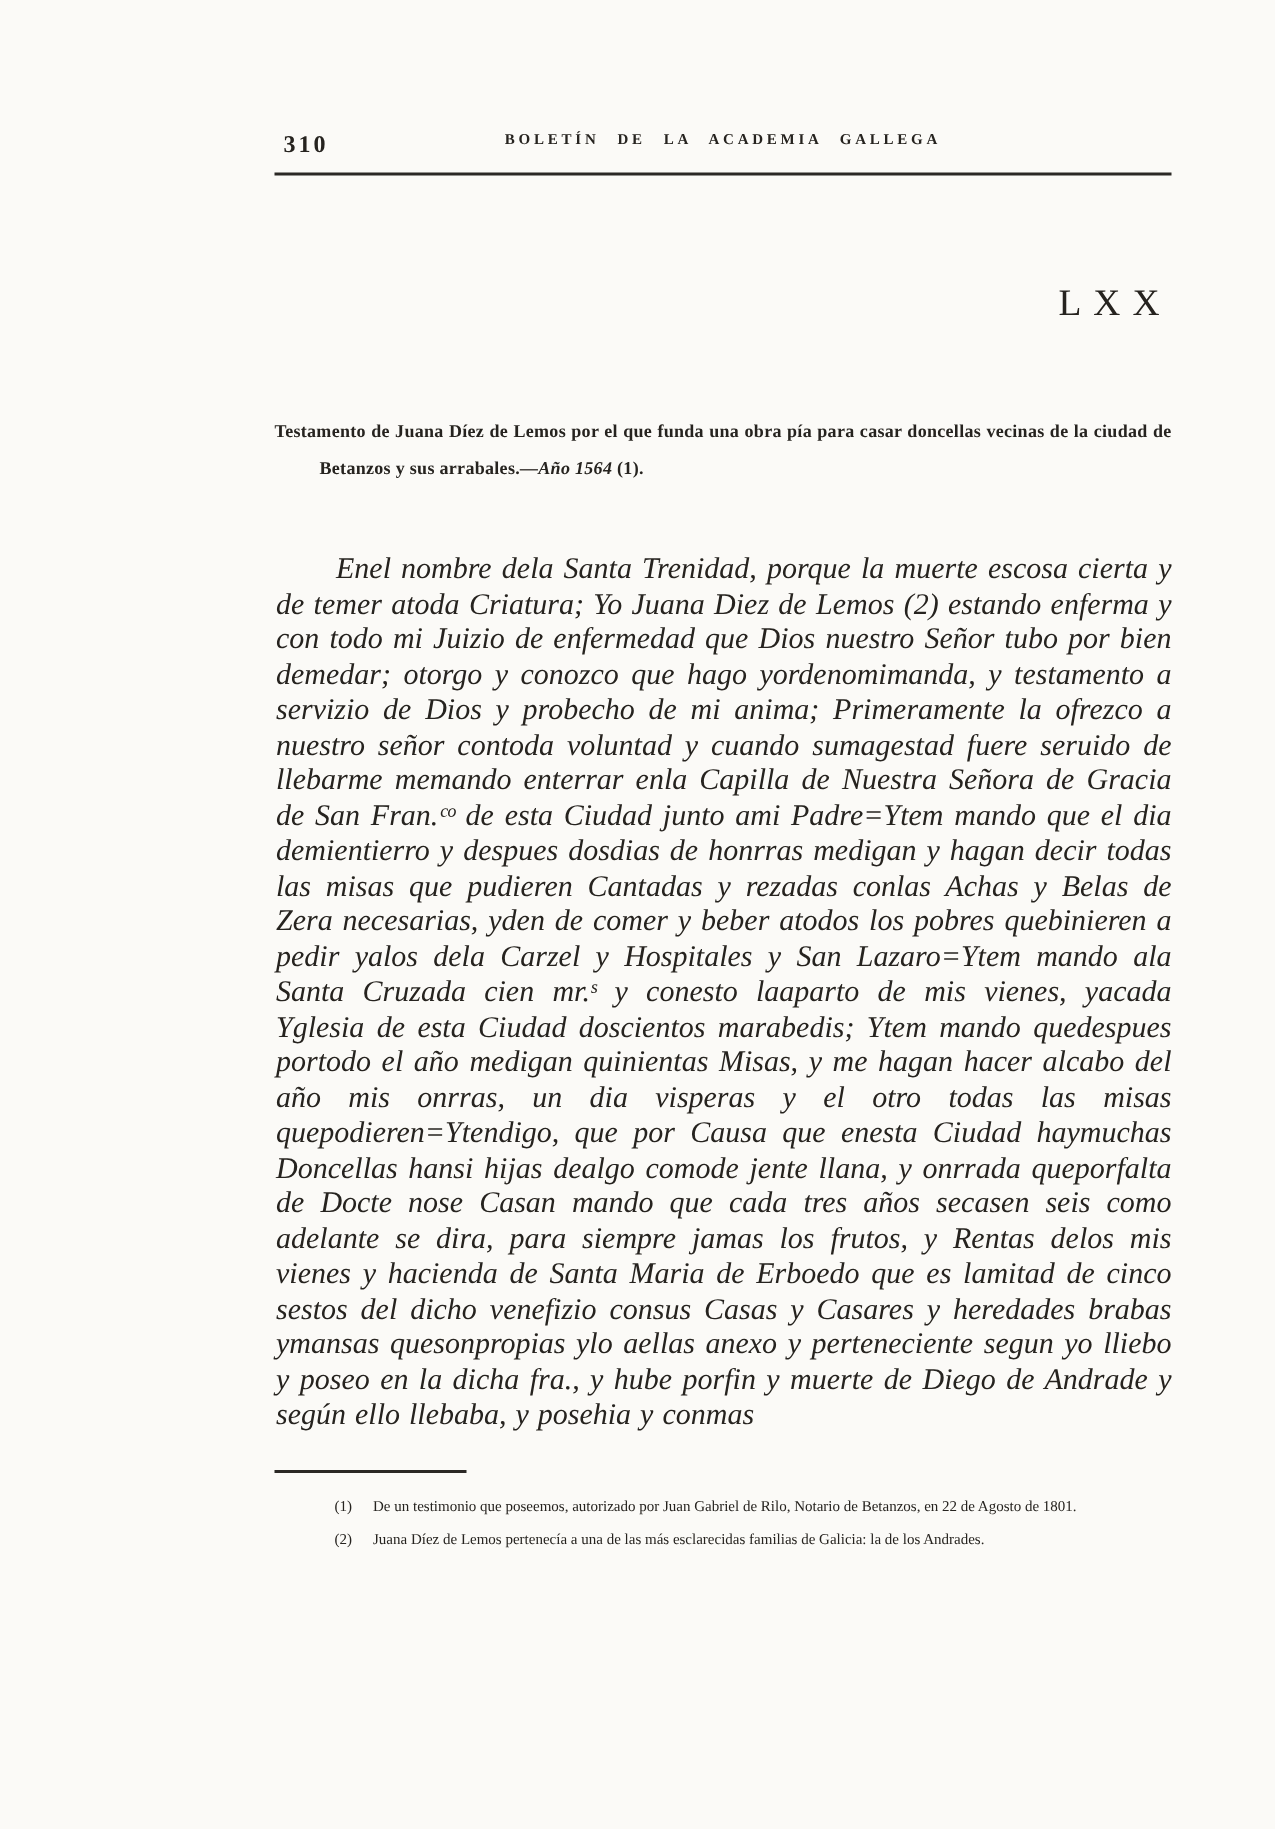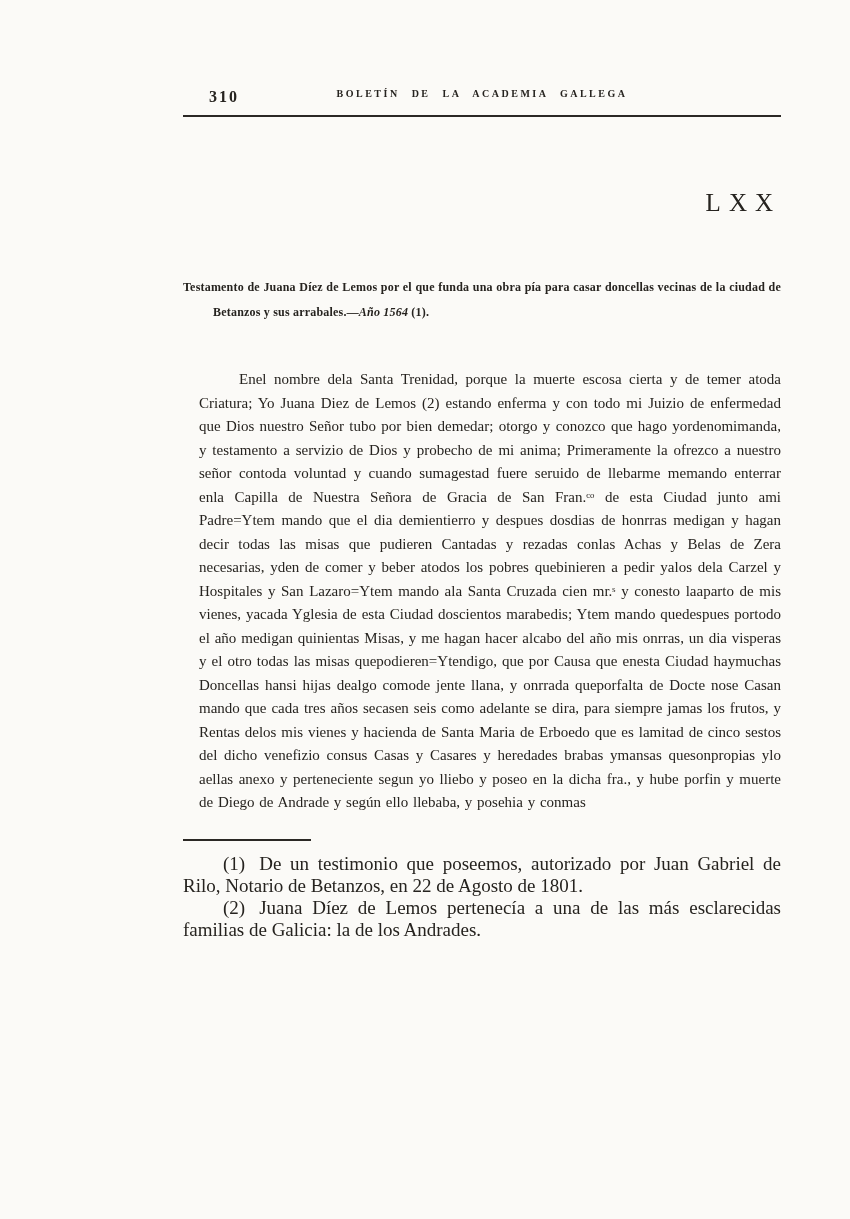--- a/index.html
+++ b/index.html
@@ -23,21 +23,21 @@
     top: 0;
     width: 598px;
   }
   .header-row {
     position: relative;
     margin-top: 88px;
     height: 20px;
   }
   .pageno {
     position: absolute;
-    left: 26px;
+    left: 6px;
     top: 0;
     font-size: 16px;
     font-weight: bold;
     letter-spacing: 2px;
   }
   .running-title {
     text-align: center;
     font-size: 10px;
     font-weight: bold;
     letter-spacing: 2.5px;
@@ -63,38 +63,39 @@
     text-align: justify;
     padding-left: 30px;
     text-indent: -30px;
     letter-spacing: 0.2px;
   }
   .heading em {
     font-weight: bold;
     font-style: italic;
   }
   .body-par {
-    margin: 44px 0 0 16px;
-    font-size: 15px;
+    margin: 44px 0 0 1px;
+    font-size: 20px;
     line-height: 23.5px;
     text-align: justify;
     text-indent: 40px;
     word-spacing: 1px;
+    font-style: italic;
   }
   .fn-rule {
     margin-top: 24px;
     width: 128px;
     border-top: 2.5px solid #2b2825;
   }
   .footnotes {
     margin-top: 12px;
   }
   .fn {
     margin: 0;
-    font-size: 19px;
+    font-size: 10px;
     line-height: 22px;
     text-align: justify;
     text-indent: 40px;
   }
   .fn-marker {
     margin-right: 14px;
   }
 </style>
 </head>
 <body>

